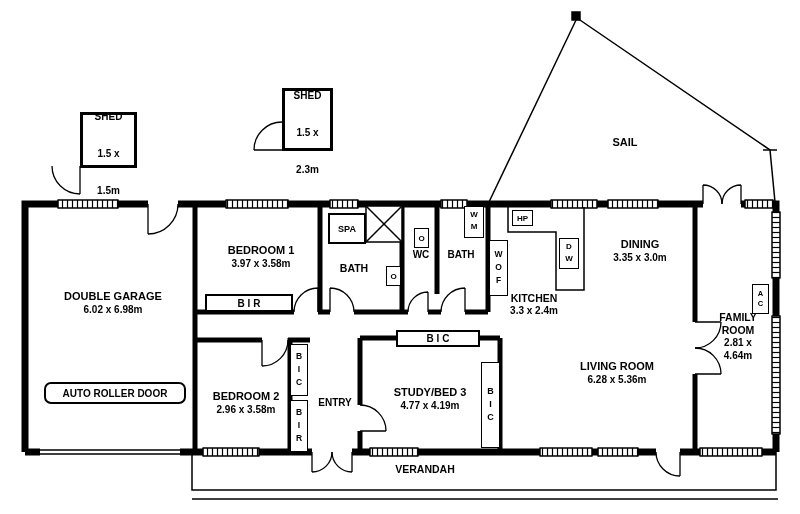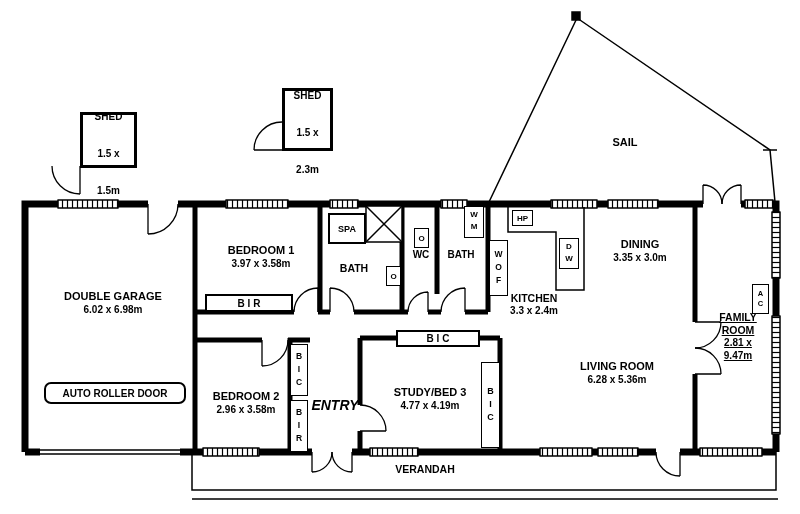--- a/index.html
+++ b/index.html
@@ -202,36 +202,36 @@
   </div>
 
   <div class="label" style="left:494px;top:292px;width:80px;">
     <span class="rn" style="font-size:10.5px;text-align:center;">KITCHEN</span>
     <span class="rd">3.3 x 2.4m</span>
   </div>
   <div class="label" style="left:595px;top:238px;width:90px;">
     <span class="rn">DINING</span>
     <span class="rd">3.35 x 3.0m</span>
   </div>
-  <div class="label" style="left:704px;top:311px;width:68px;text-decoration:underline;">
+  <div class="label" style="left:704px;top:311px;width:68px;">
     <span class="rn" style="font-size:10.5px;">FAMILY</span>
     <span class="rn" style="font-size:10.5px;">ROOM</span>
     <span class="rd">2.81 x</span>
-    <span class="rd">9.47m</span>
+    <span class="rd">4.64m</span>
   </div>
   <div class="label" style="left:556px;top:360px;width:122px;">
     <span class="rn">LIVING ROOM</span>
     <span class="rd">6.28 x 5.36m</span>
   </div>
 
   <div class="label" style="left:198px;top:390px;width:96px;">
     <span class="rn">BEDROOM 2</span>
     <span class="rd">2.96 x 3.58m</span>
   </div>
-  <div class="label" style="left:310px;top:397px;width:50px;font-size:14px;font-style:italic;">
+  <div class="label" style="left:310px;top:397px;width:50px;font-size:10px;">
     <span>ENTRY</span>
   </div>
   <div class="label" style="left:366px;top:386px;width:128px;">
     <span class="rn">STUDY/BED 3</span>
     <span class="rd">4.77 x 4.19m</span>
   </div>
 
   <div class="box" style="left:396px;top:330px;width:84px;height:17px;font-size:10px;">
     <span>B I C</span>
   </div>

